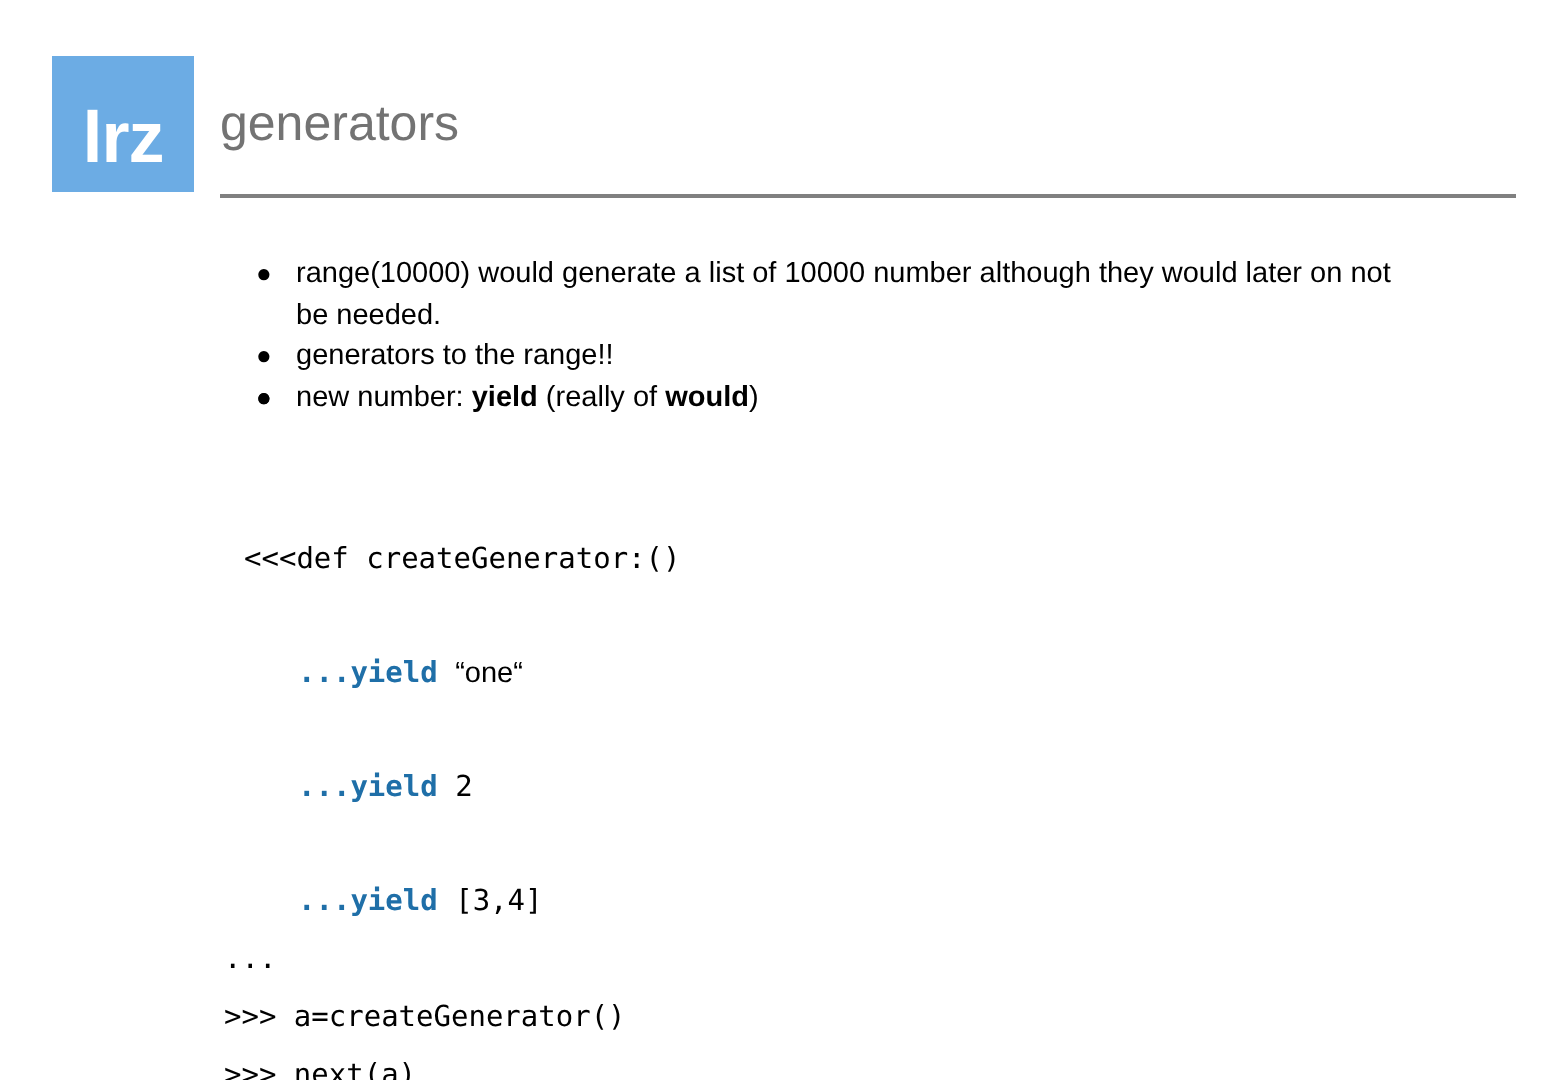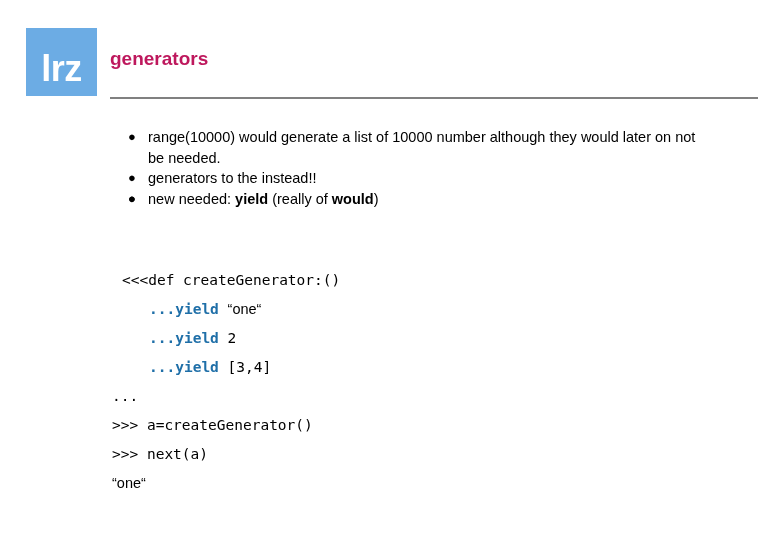--- a/index.html
+++ b/index.html
@@ -42,25 +42,24 @@
     font-weight: bold;
     font-size: 36px;
     line-height: 1;
     letter-spacing: -0.5px;
     padding-top: 14px;
   }
   #page-title {
     position: absolute;
     left: 110px;
     top: 48px;
-    font-size: 19px;
+    font-size: 25px;
     font-family: "Liberation Sans", sans-serif;
-    color: #be185d;
+    color: #737373;
     white-space: nowrap;
-    font-weight: bold;
   }
   #header-divider {
     position: absolute;
     left: 110px;
     top: 97px;
     width: 648px;
     height: 2px;
     background: #808080;
   }
 
@@ -103,21 +102,21 @@
     left: 112px;
     top: 166px;
     font-family: "DejaVu Sans Mono", monospace;
     font-size: 14.5px;
     line-height: 29px;
     color: #000000;
     white-space: pre;
   }
   .code-line { white-space: pre; }
   .code-indent-1 { padding-left: 10px; text-align: center; }
-  .code-indent-2 { padding-left: 37px; }
+  .code-indent-2 { padding-left: 37px; margin-top: 28px; }
   .kw-yield {
     color: #1F6FA8;
     font-weight: bold;
   }
   .kw-dots {
     color: #1F6FA8;
     font-weight: bold;
   }
   .str-prop {
     font-family: "Liberation Sans", sans-serif;
@@ -136,20 +135,20 @@
 
   <div id="page-title">generators</div>
 
   <div id="header-divider"></div>
 </div>
 
 <div id="slide-body">
 
   <div id="bullet-list">
       <div class="bullet-item"><span class="bullet-marker">●</span><span class="bullet-text"><span>range(10000) would generate a list of 10000 number although they would later on not be needed.</span></span></div>
-      <div class="bullet-item"><span class="bullet-marker">●</span><span class="bullet-text"><span>generators to the instead!!</span></span></div>
+      <div class="bullet-item"><span class="bullet-marker">●</span><span class="bullet-text"><span>generators to the range!!</span></span></div>
       <div class="bullet-item"><span class="bullet-marker">●</span></div>
-      <div class="bullet-item"><span class="bullet-marker">●</span><span class="bullet-text"><span>new needed: </span><b>yield</b><span> (really of </span><b>would</b><span>)</span></span></div>
+      <div class="bullet-item"><span class="bullet-marker">●</span><span class="bullet-text"><span>new number: </span><b>yield</b><span> (really of </span><b>would</b><span>)</span></span></div>
     </div>
 
   <div id="code-block"><div class="code-line code-indent-1"><span>&lt;&lt;&lt;def createGenerator:()</span></div><div class="code-line code-indent-2"><span class="kw-dots">...</span><span class="kw-yield">yield</span><span> </span><span class="str-prop">“one“</span></div><div class="code-line code-indent-2"><span class="kw-dots">...</span><span class="kw-yield">yield</span><span> 2</span></div><div class="code-line code-indent-2"><span class="kw-dots">...</span><span class="kw-yield">yield</span><span> [3,4]</span></div><div class="code-line"><span>...</span></div><div class="code-line"><span>&gt;&gt;&gt; a=createGenerator()</span></div><div class="code-line"><span>&gt;&gt;&gt; next(a)</span></div><div class="code-line"><span class="str-prop">“one“</span></div></div>
 
 </div>
 
 </body></html>

